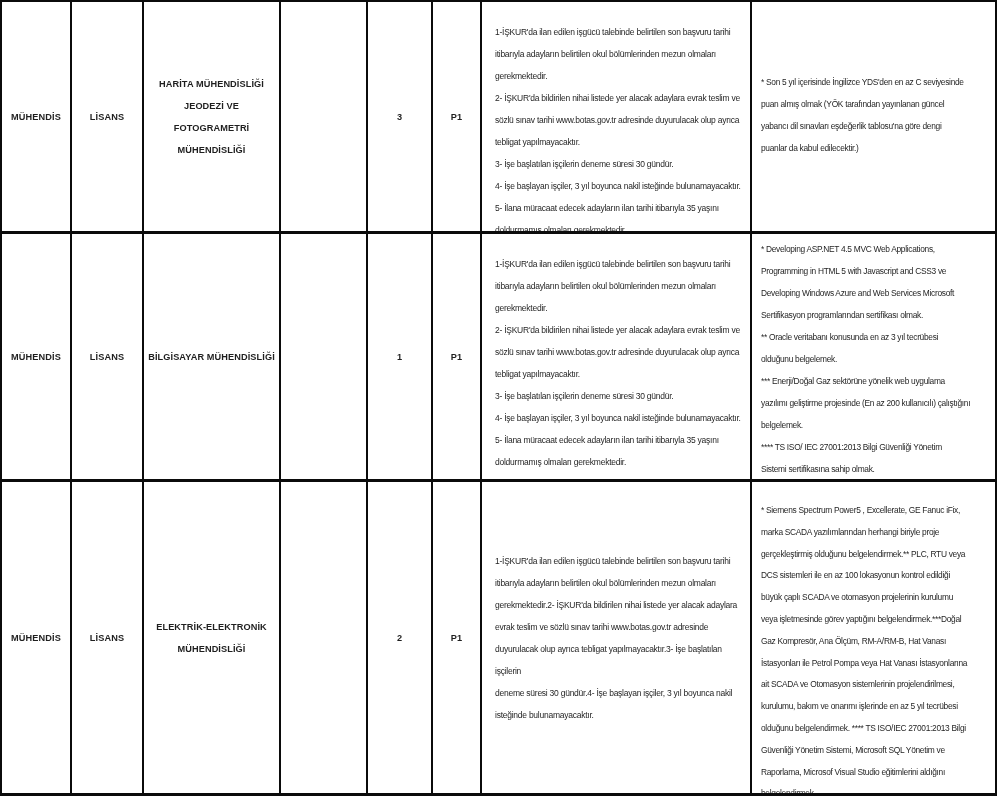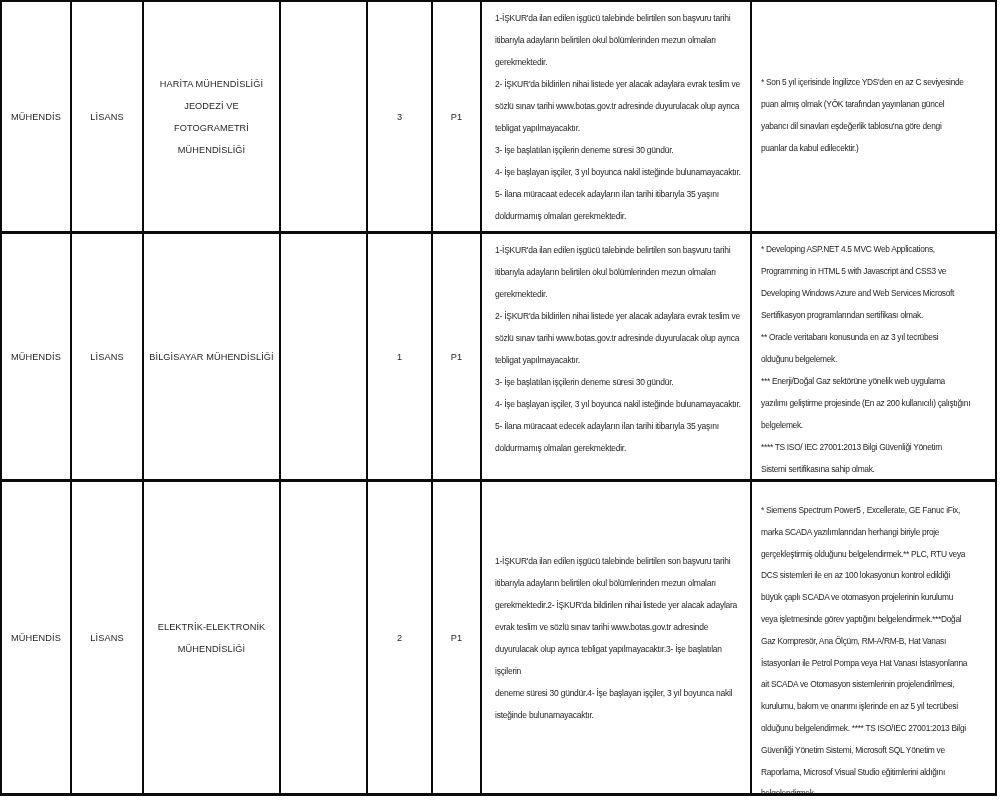--- a/index.html
+++ b/index.html
@@ -34,30 +34,31 @@
   .trow.last .cell { border-bottom: none; }
 
   
   .c-mid {
     display: flex; align-items: center; justify-content: center;
     text-align: center;
     font-size: 9.2px;
     line-height: 22px;
     white-space: pre-line;
     letter-spacing: 0.1px;
+    font-weight: bold;
   }
 
   
   .c-para {
     text-align: left;
     white-space: pre-line;
     font-size: 8.5px;
     letter-spacing: -0.25px;
     line-height: 22px;
-    padding: 5px 8px 0 13px;
+    padding: 19px 8px 0 13px;
   }
   .c-para.vcenter {
     display: flex; align-items: center;
     padding-top: 0; padding-bottom: 0;
   }
   .c-cond {
     text-align: left;
     white-space: pre-line;
     font-size: 8.4px;
     letter-spacing: -0.3px;

